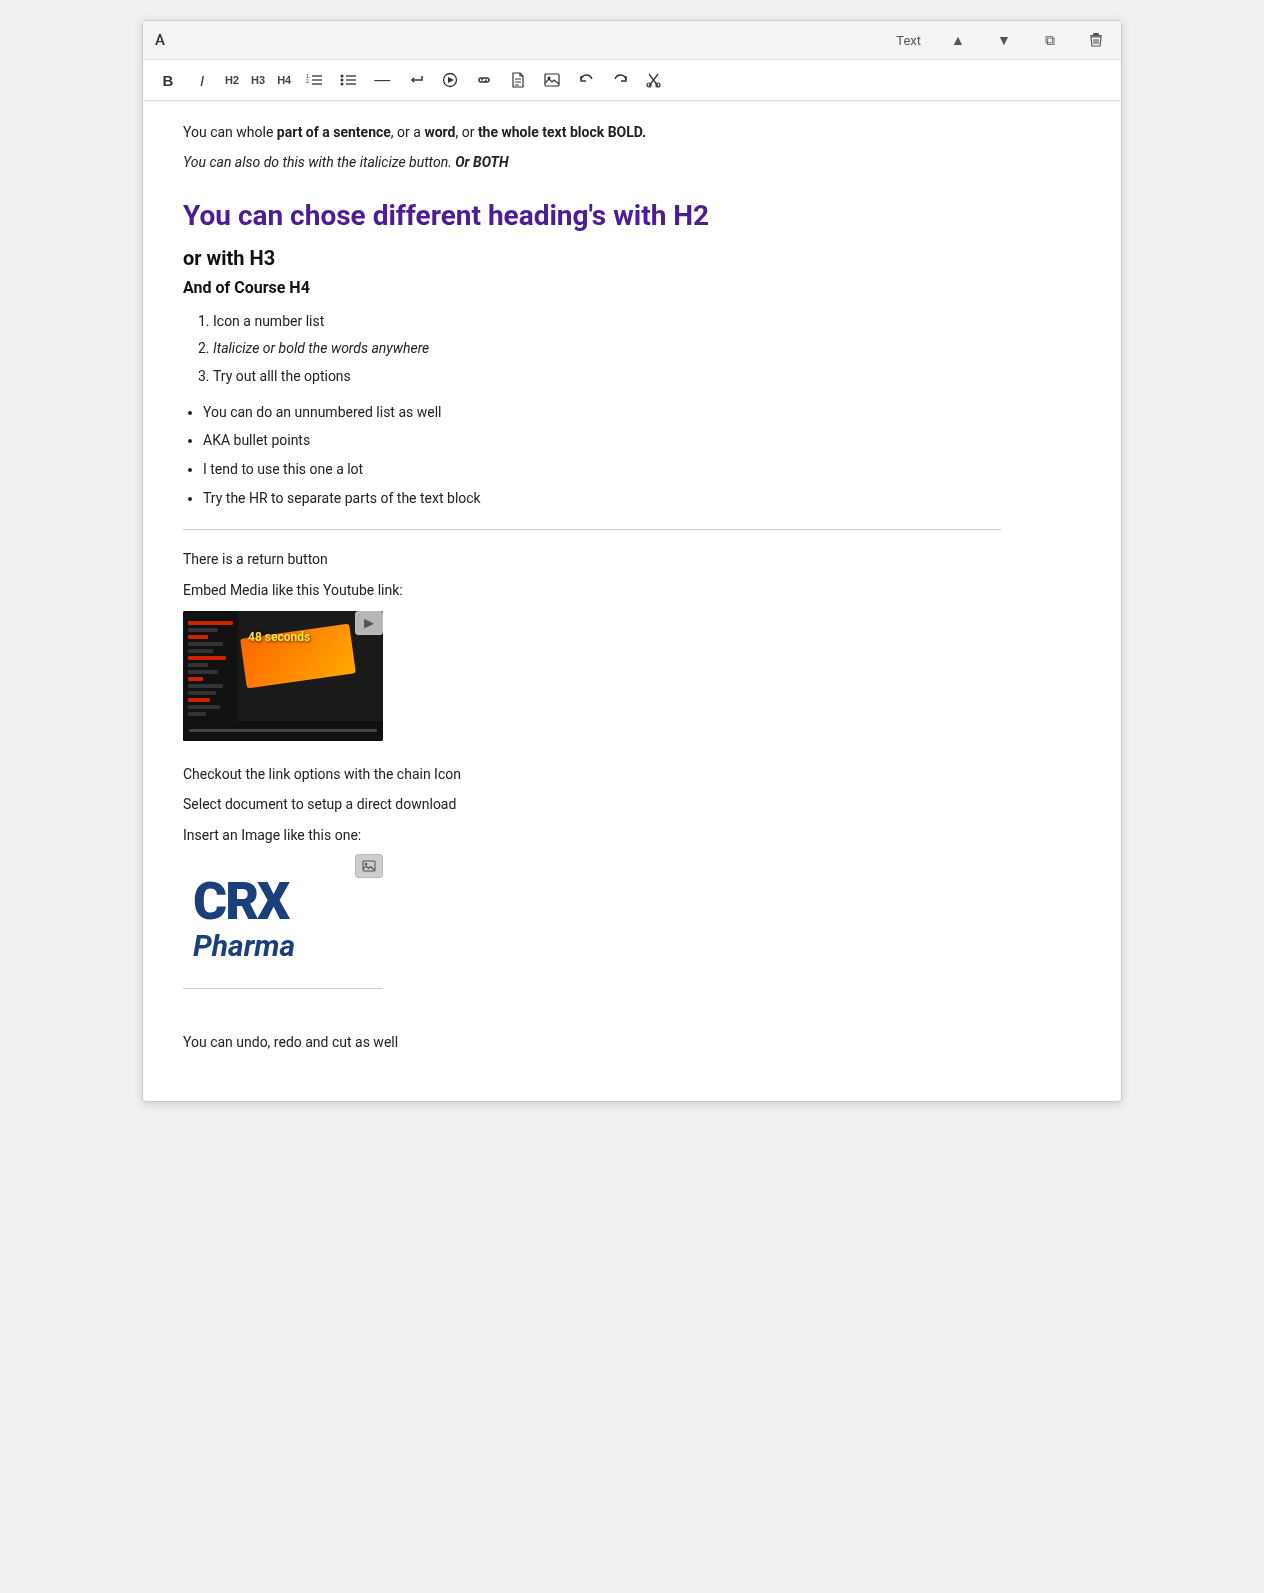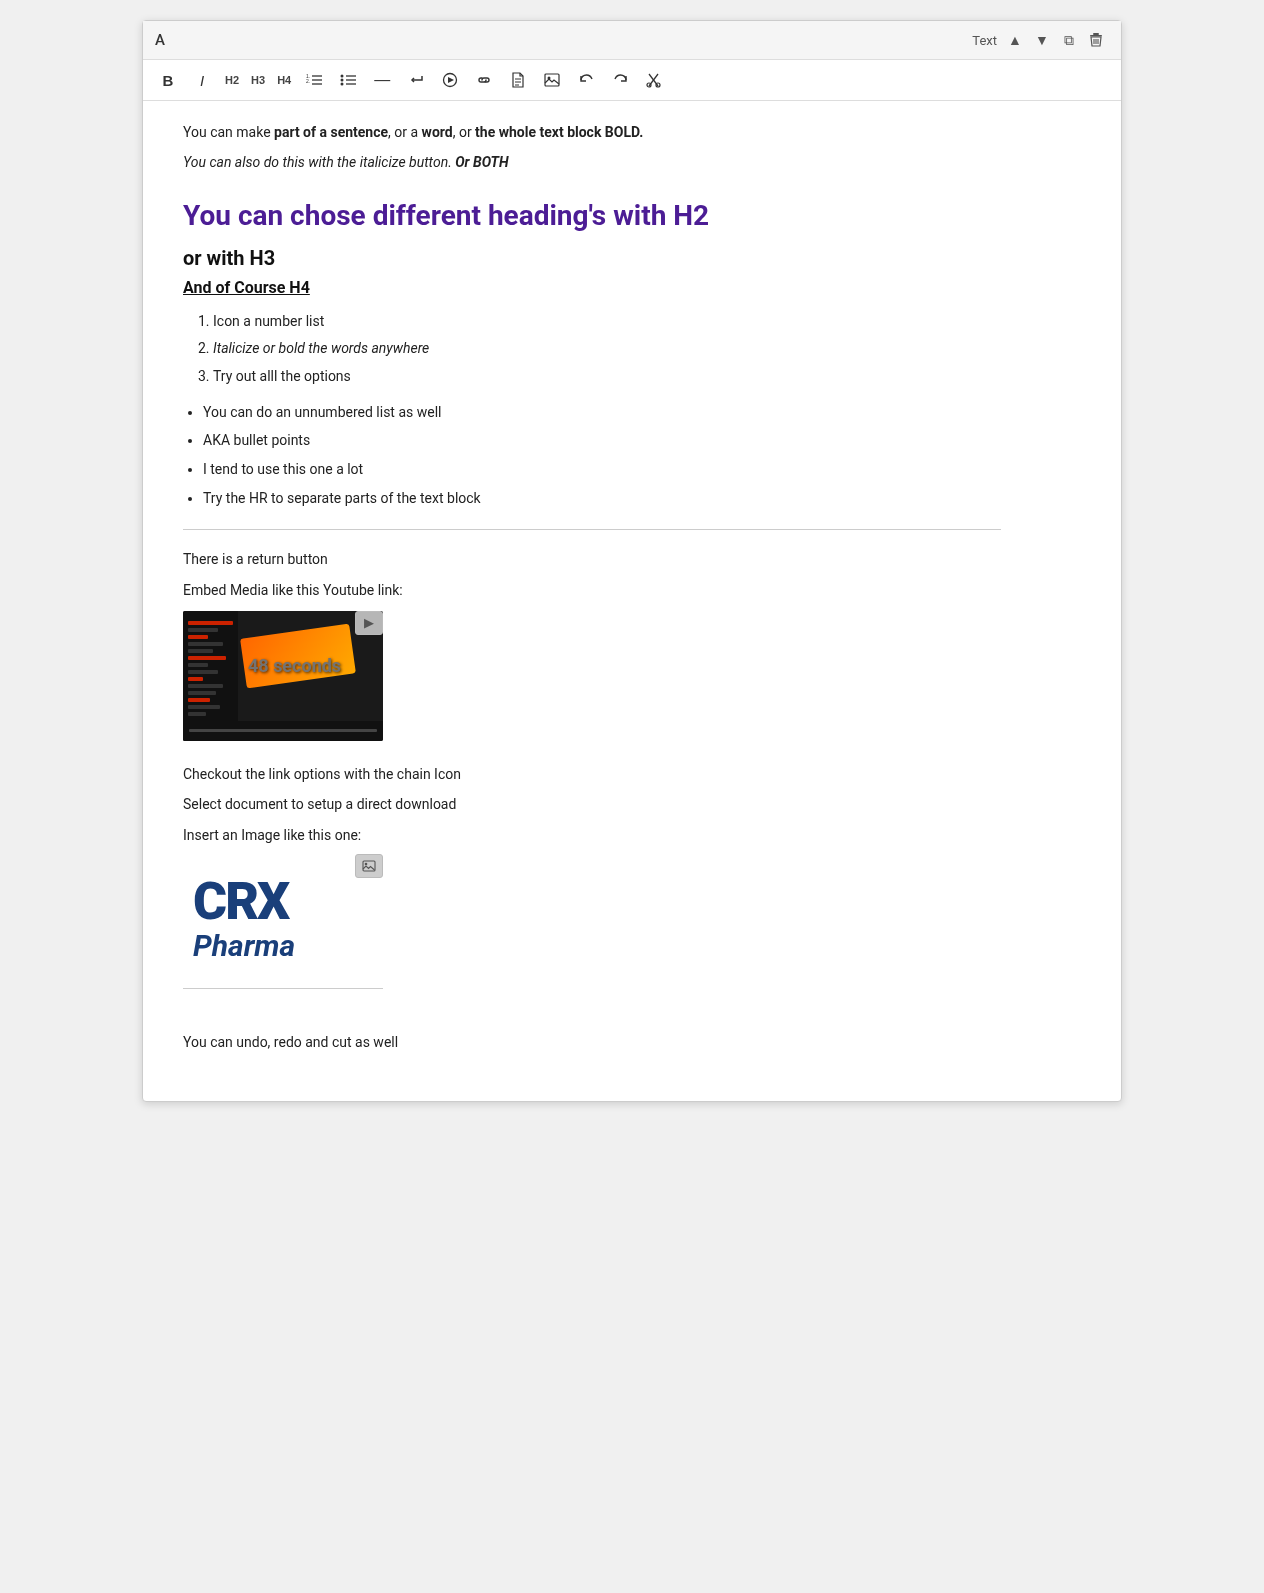--- a/index.html
+++ b/index.html
@@ -26,21 +26,21 @@
       border-bottom: 1px solid #ddd;
     }
     .title-bar-left {
       font-size: 15px;
       font-weight: 500;
       color: #333;
     }
     .title-bar-right {
       display: flex;
       align-items: center;
-      gap: 1px;
+      gap: 20px;
     }
     .title-bar-right .label {
       font-size: 13px;
       color: #555;
       margin-right: 4px;
     }
     .title-bar-btn {
       width: 26px;
       height: 26px;
       display: flex;
@@ -106,21 +106,20 @@
       font-size: 20px;
       font-weight: bold;
       color: #111;
       margin: 12px 0 8px;
     }
     .h4-heading {
       font-size: 16px;
       font-weight: bold;
       color: #111;
       margin: 8px 0 12px;
-      text-decoration: underline;
     }
     .ordered-list {
       margin: 10px 0 10px 30px;
       font-size: 14px;
       color: #222;
       line-height: 1.8;
     }
     .ordered-list li { margin-bottom: 2px; }
     .ordered-list li em { font-style: italic; }
     .bullet-list {
@@ -154,25 +153,25 @@
       top: 20px;
       left: 60px;
       width: 110px;
       height: 50px;
       background: linear-gradient(135deg, #ff6600, #ffaa00);
       transform: rotate(-8deg);
       border-radius: 3px;
     }
     .video-text-overlay {
       position: absolute;
-      top: 44px;
+      top: 19px;
       left: 65px;
-      font-size: 18px;
+      font-size: 12px;
       font-weight: bold;
-      color: #737373;
+      color: #fde047;
       text-shadow: 1px 1px 3px rgba(0,0,0,0.7);
       white-space: nowrap;
     }
     .video-dark-rows {
       position: absolute;
       top: 0;
       left: 0;
       width: 55px;
       height: 100%;
       background: #111;
@@ -376,21 +375,21 @@
         <line x1="12" y1="2" x2="3" y2="14" stroke="#333" stroke-width="1.3"></line>
         <circle cx="3" cy="13" r="2" fill="none" stroke="#333" stroke-width="1.2"></circle>
         <circle cx="12" cy="13" r="2" fill="none" stroke="#333" stroke-width="1.2"></circle>
       </svg>
     </button>
   </div>
 
   <div class="content">
     
     <p class="para-normal">
-      <span>You can make </span><strong>part of a sentence</strong><span>, or a </span><strong>word</strong><span>, or </span><strong>the whole text block BOLD.</strong>
+      <span>You can whole </span><strong>part of a sentence</strong><span>, or a </span><strong>word</strong><span>, or </span><strong>the whole text block BOLD.</strong>
     </p>
     
     <p class="para-italic">
       <span>You can also do this with the italicize button. </span><strong>Or BOTH</strong>
     </p>
 
     
     <h2 class="h2-heading">You can chose different heading's with H2</h2>
     
     <h3 class="h3-heading">or with H3</h3>

